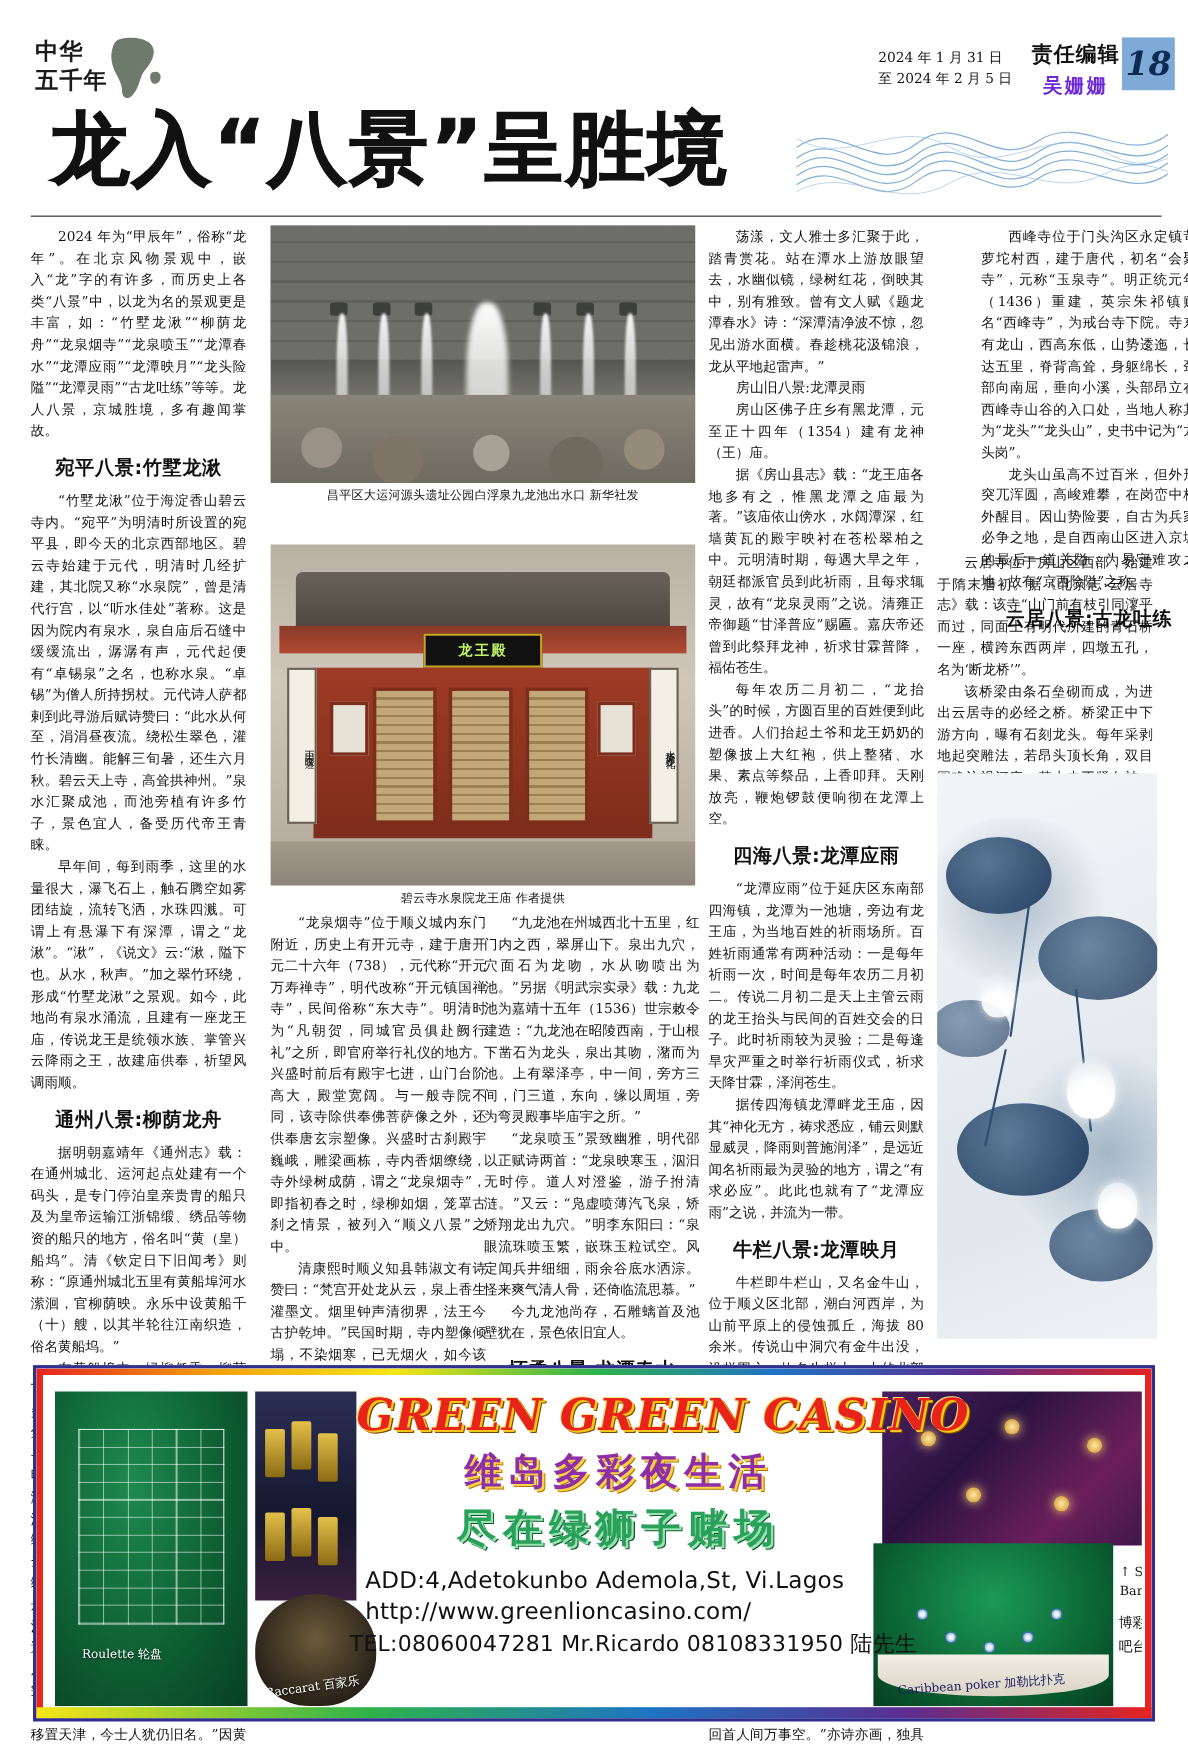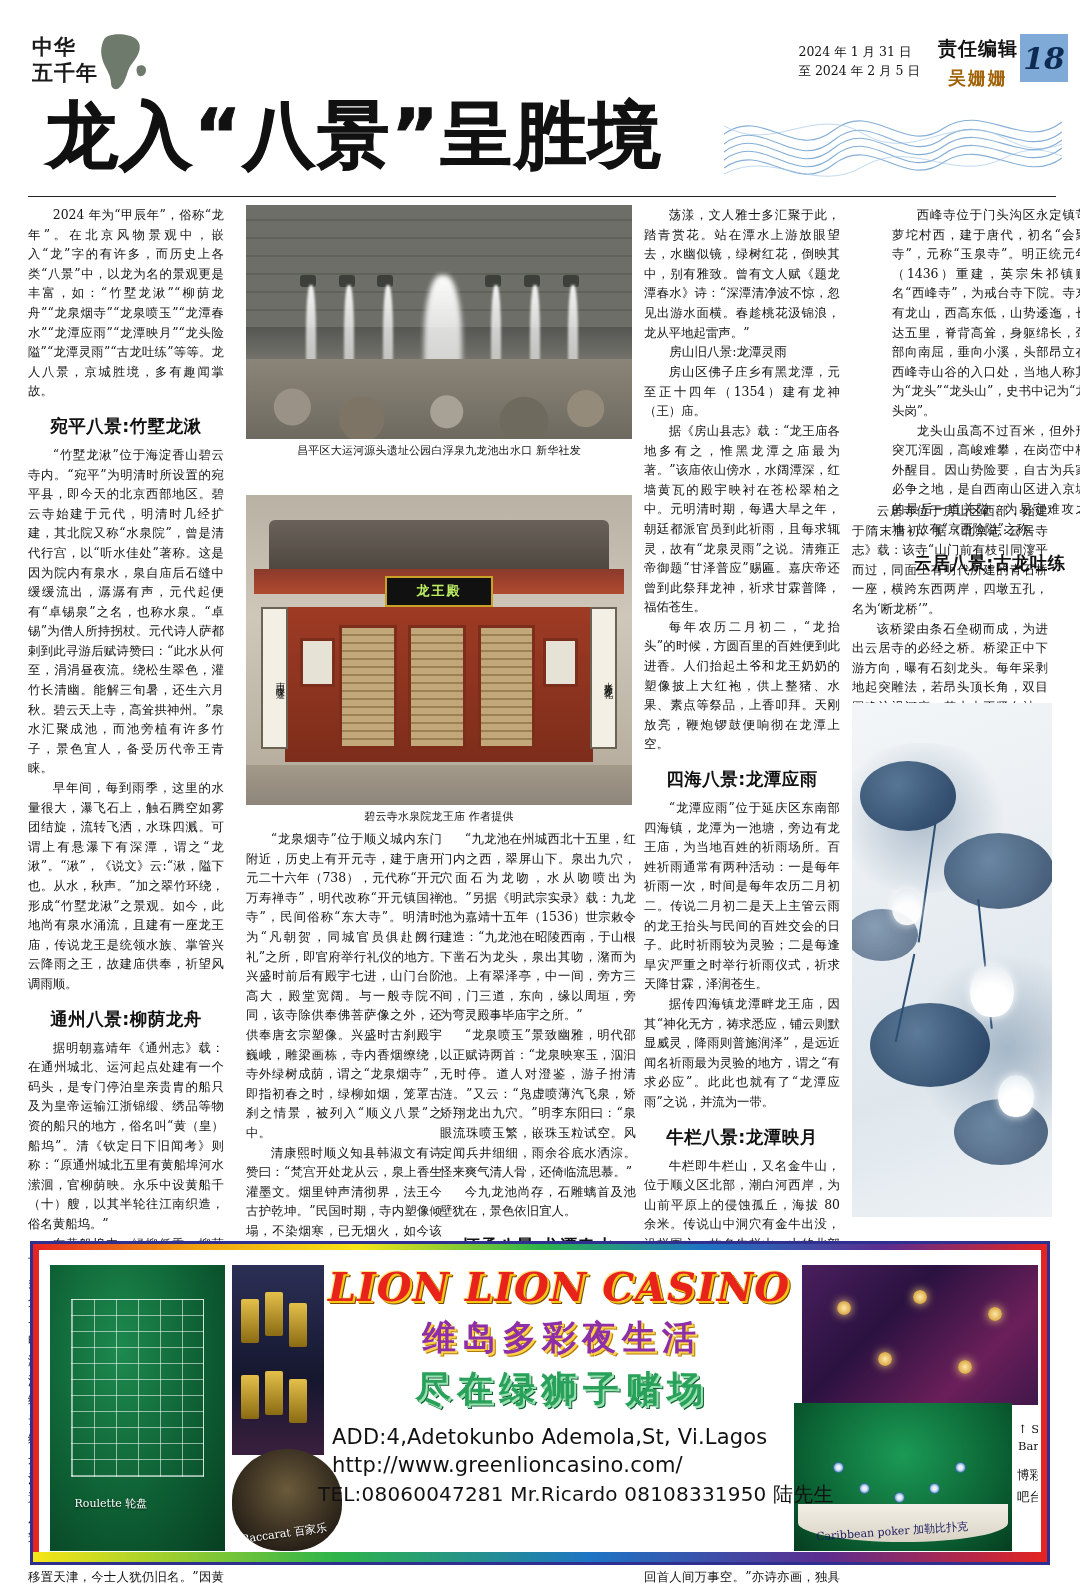--- a/index.html
+++ b/index.html
@@ -24,21 +24,21 @@
   .brand-text span { display: block; }
   .brand-map { position: absolute; left: 62px; top: -2px; width: 56px; height: 62px; }
 
   .head-meta { position: absolute; right: 160px; top: 42px; text-align: left; }
   .head-date {
     font-size: 12.5px; line-height: 19px; color: #111;
     font-family: "DejaVu Serif", serif;
   }
   .editor-block { position: absolute; right: 62px; top: 36px; text-align: center; }
   .editor-l1 { font-family:"DejaVu Sans","Liberation Sans",sans-serif; font-size: 19px; font-weight: bold; letter-spacing: 1px; color:#111; }
-  .editor-l2 { font-family:"DejaVu Sans","Liberation Sans",sans-serif; font-size: 18px; font-weight: bold; letter-spacing: 2px; color:#a16207; margin-top: 4px; }
+  .editor-l2 { font-family:"DejaVu Sans","Liberation Sans",sans-serif; font-size: 18px; font-weight: bold; letter-spacing: 2px; color:#6d28d9; margin-top: 4px; }
   .page-num {
     position: absolute; right: 12px; top: 34px;
     width: 48px; height: 48px; background: #7fa9d6;
     color: #0d2b52; font-style: italic; font-weight: bold;
     font-size: 30px; font-family: "DejaVu Serif", serif;
     display: flex; align-items: center; justify-content: center;
   }
 
   .headline {
     position: absolute; left: 46px; top: 98px;
@@ -427,21 +427,21 @@
       <div class="ad-ph ph-poker">
         <div class="chip" style="left:18%; top:40%"></div>
         <div class="chip" style="left:30%; top:54%"></div>
         <div class="chip" style="left:46%; top:60%"></div>
         <div class="chip" style="left:62%; top:54%"></div>
         <div class="chip" style="left:74%; top:40%"></div>
         <div class="rim"></div>
         <div class="lbl" style="left:10%; bottom:8%; color:#1a1a5e; text-shadow:none; transform:rotate(-4deg);">Caribbean poker 加勒比扑克</div>
       </div>
 
-      <div class="ad-title">LION LION CASINO</div>
+      <div class="ad-title">GREEN GREEN CASINO</div>
       <div class="ad-cn1">维岛多彩夜生活</div>
       <div class="ad-cn2">尽在绿狮子赌场</div>
       <div class="ad-line ad-addr">ADD:4,Adetokunbo Ademola,St, Vi.Lagos</div>
       <div class="ad-line ad-url">http://www.greenlioncasino.com/</div>
       <div class="ad-line ad-tel">TEL:08060047281 Mr.Ricardo  08108331950 陆先生</div>
 
       <div class="ad-note">↑ Slot machines &amp; Bar</div>
       <div class="ad-note2">博彩机器</div>
       <div class="ad-note2" style="top:234px;">吧台</div>
     </div>

